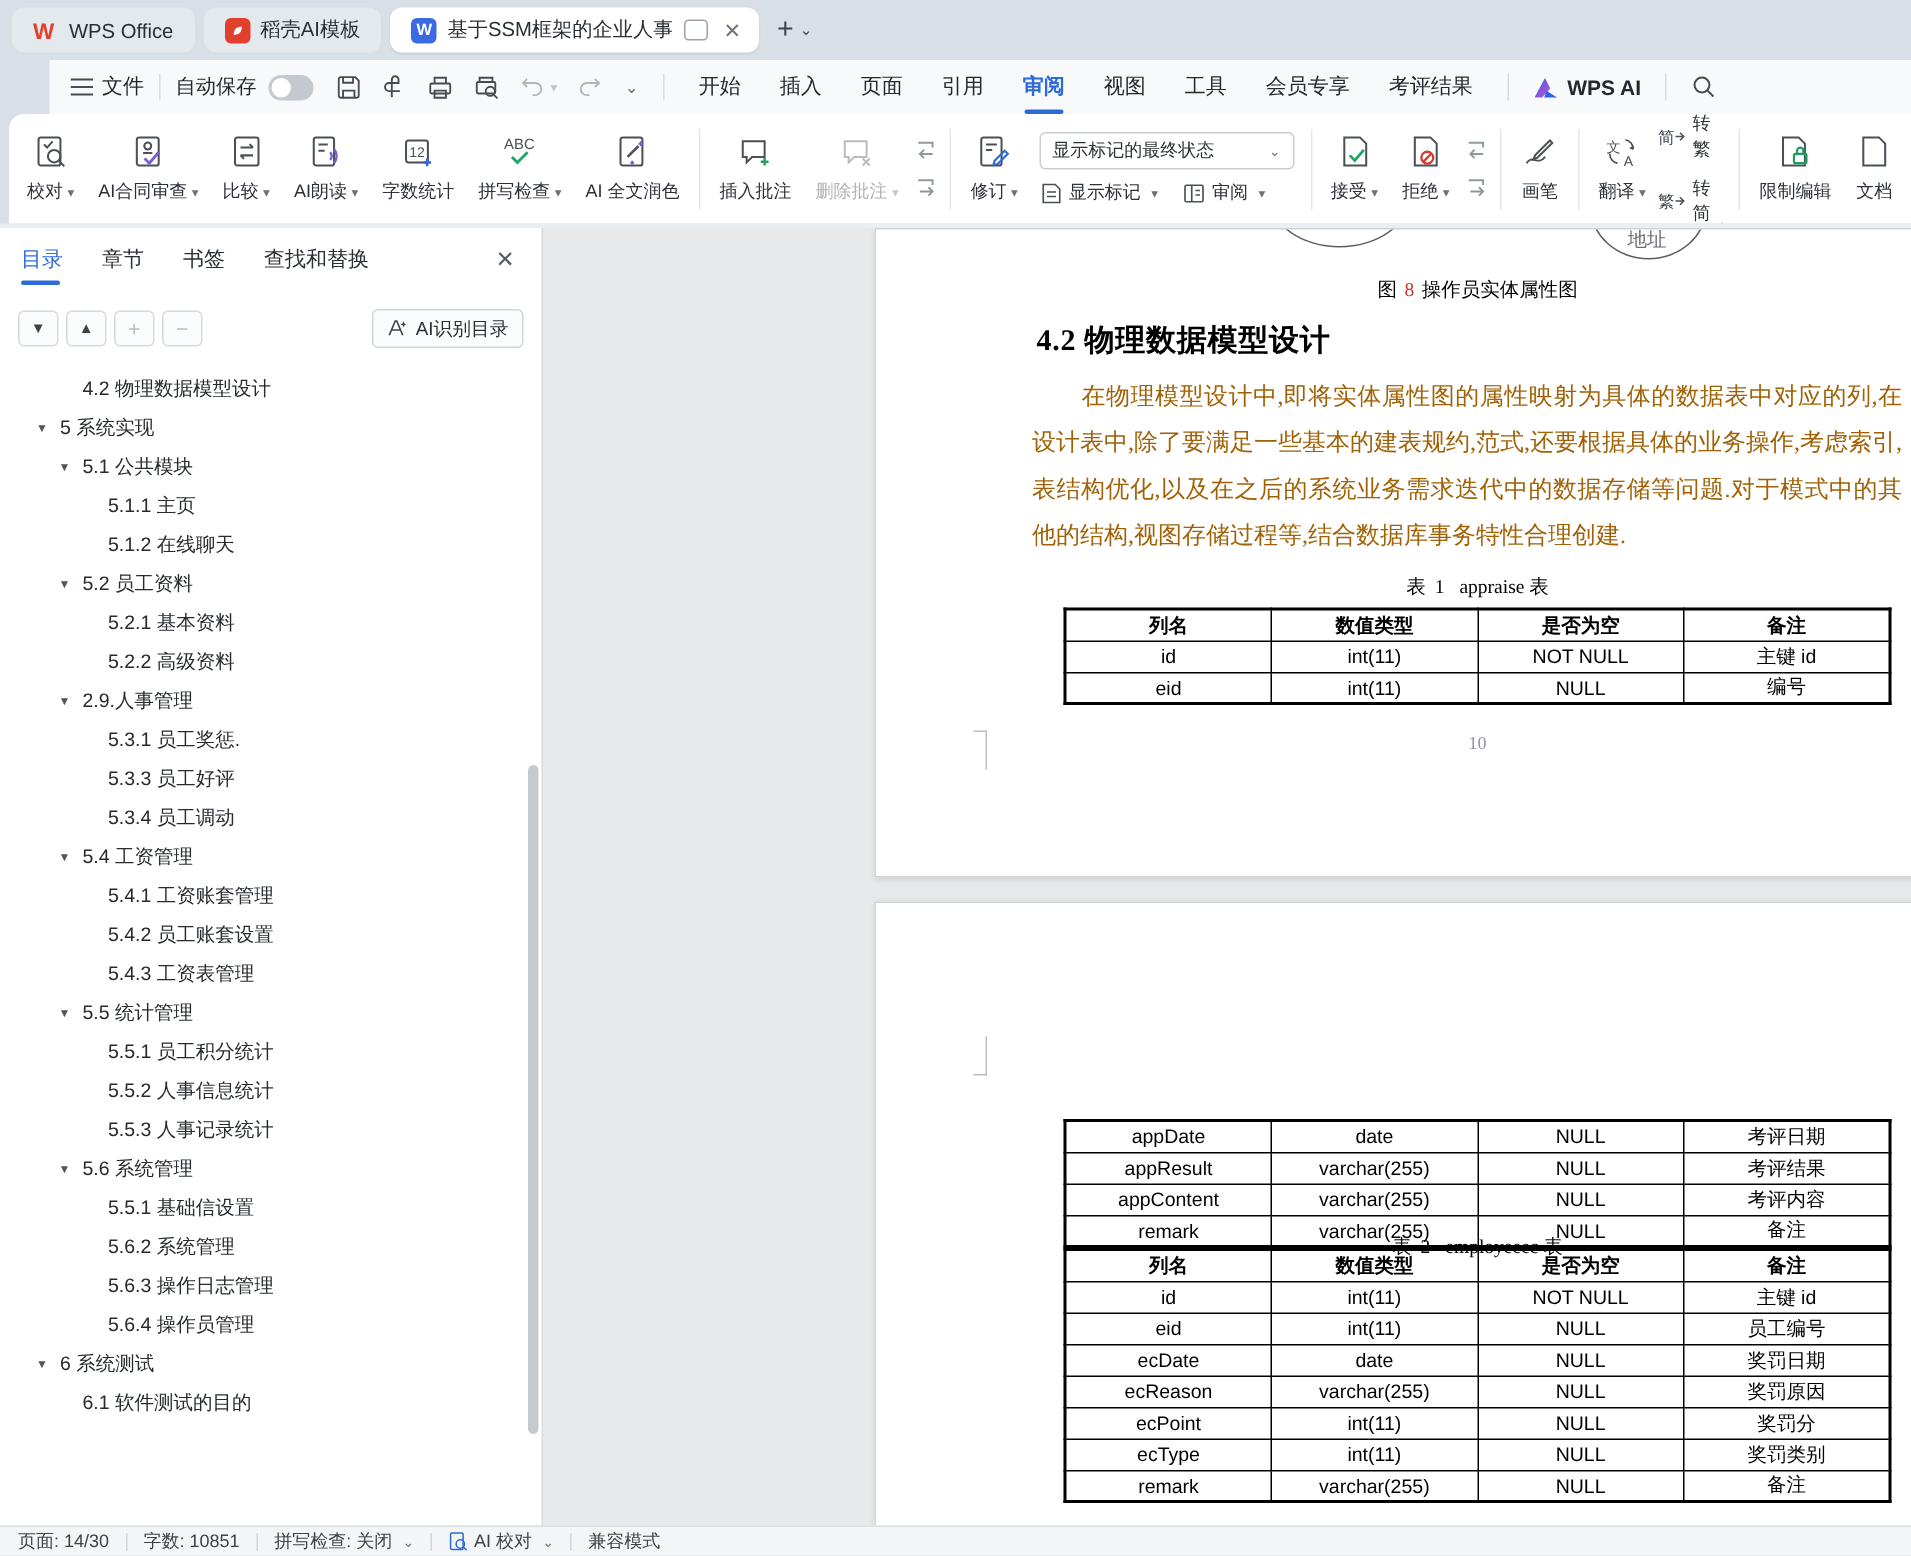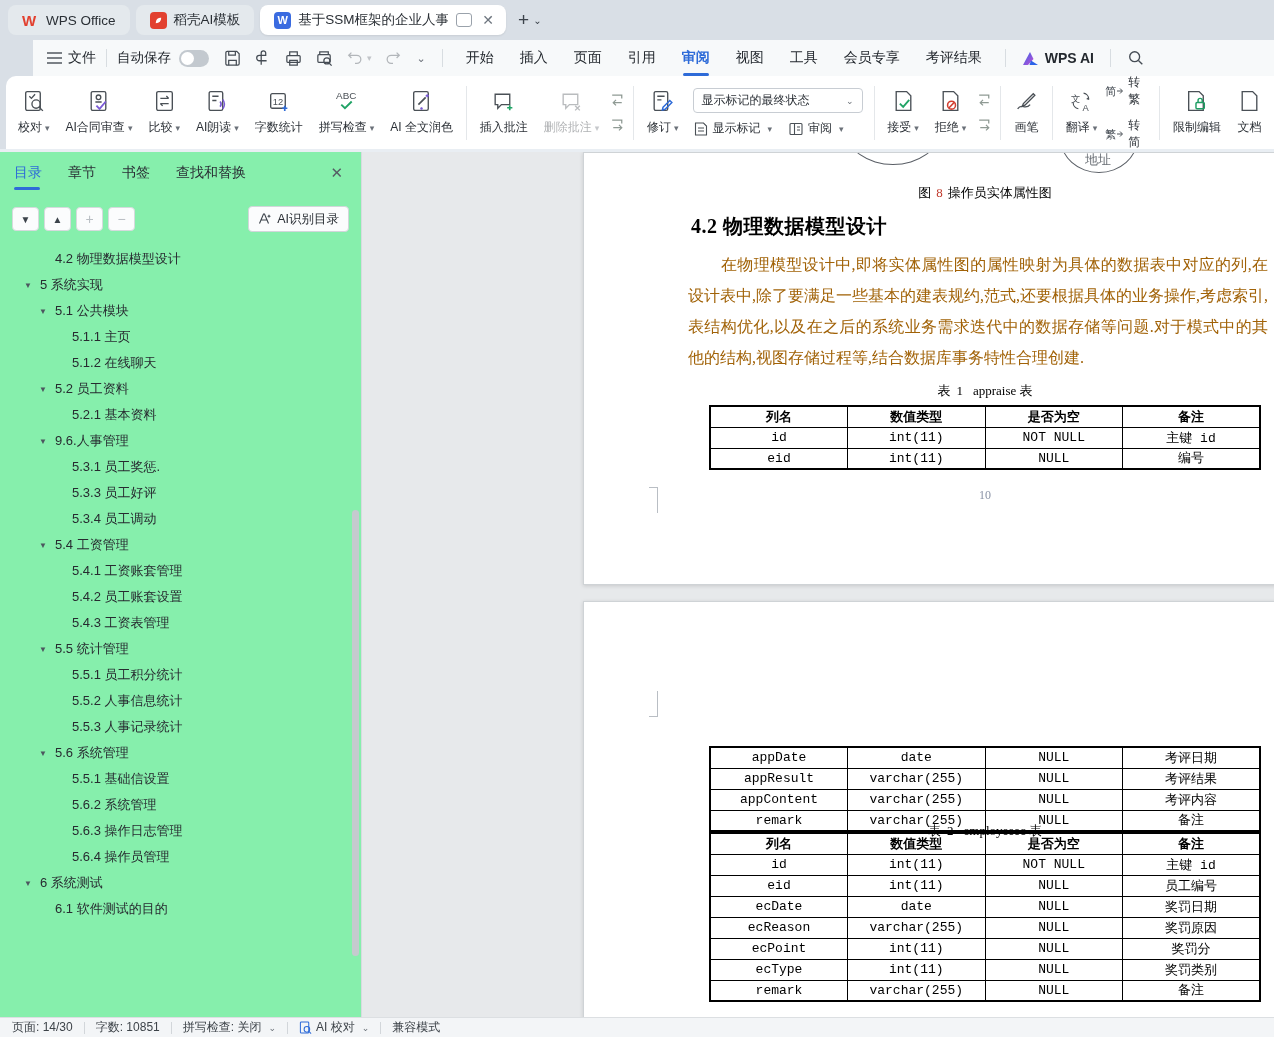--- a/index.html
+++ b/index.html
@@ -42,21 +42,21 @@
   .ministack { display:flex; flex-direction:column; gap:8px; margin:0 2px; }
   .minibtn { color:#8a968f; display:flex; }
   .rcol { display:flex; flex-direction:column; gap:7px; }
   .mk-select { width:170px; height:25px; border:1px solid #c8cdd3; border-radius:4px; display:flex; align-items:center; justify-content:space-between; padding:0 8px; font-size:12px; color:#2c3137; }
   .smallrow { display:flex; gap:16px; align-items:center; }
   .smallbtn { display:flex; align-items:center; gap:4px; font-size:12px; color:#2c3137; }
   .han-ic { font-size:11px; color:#3c434b; display:flex; align-items:center; }
   .expand { position:absolute; color:#8d959d; font-size:10px; }
 
   
-  .sidebar { position:absolute; top:152px; left:0; bottom:20px; width:362px; background:#86efac; border-right:1px solid #d7dbdf; overflow:hidden; }
+  .sidebar { position:absolute; top:152px; left:0; bottom:20px; width:362px; background:#ffffff; border-right:1px solid #d7dbdf; overflow:hidden; }
   .sb-tabs { display:flex; align-items:center; height:42px; padding-left:14px; font-size:14px; }
   .sb-tab { margin-right:26px; position:relative; color:#2a2f35; cursor:pointer; white-space:nowrap; }
   .sb-tab.active { color:#2e6bd8; }
   .sb-tab.active::after { content:""; position:absolute; left:0; bottom:-8px; width:26px; height:3px; border-radius:2px; background:#2e6bd8; }
   .sb-close { position:absolute; right:18px; top:12px; color:#555c64; font-size:15px; cursor:pointer; }
   .sb-tools { display:flex; align-items:center; margin:12px 12px 0 12px; }
   .sqbtn { width:27px; height:24px; border:1px solid #d6dadd; background:#fbfcfd; border-radius:4px; display:flex; align-items:center; justify-content:center; font-size:10px; color:#3c434b; margin-right:5px; }
   .sqbtn.dis { color:#b9bec4; }
   .ai-toc-btn { margin-left:auto; height:26px; border:1px solid #d2d6da; background:#fbfcfd; border-radius:4px; display:flex; align-items:center; gap:5px; padding:0 9px; font-size:12.5px; color:#2a2f35; }
   .toc { margin-top:14px; }
@@ -73,21 +73,21 @@
   .page1 { top:0; height:433px; }
   .page2 { top:449px; height:430px; }
   .ellipse { position:absolute; border:1px solid #5a5f66; border-radius:50%; }
   .ell-label { position:absolute; font-family:"Liberation Serif",serif; font-size:13px; color:#6a6f75; }
   .fig-caption, .tbl-caption { position:absolute; left:125px; width:552px; text-align:center; font-family:"Liberation Serif",serif; font-size:13px; color:#000; }
   .fig-num { color:#c0392b; margin:0 5px; }
   .tbl-num { margin:0 6px; }
   .cap-text { margin-left:4px; }
   .doc-h2 { position:absolute; left:107px; font-family:"Liberation Serif",serif; font-weight:bold; font-size:20px; color:#000; letter-spacing:.5px; }
   .doc-p { position:absolute; left:104px; width:580px; font-family:"Liberation Serif",serif; font-size:16px; line-height:31px; text-align:justify; text-indent:33px; color:#a16207; }
-  .dtable { position:absolute; left:125px; width:552px; border-collapse:collapse; table-layout:fixed; font-family:Liberation Mono, monospace; font-size:13px; color:#000; border:2px solid #000; }
+  .dtable { position:absolute; left:125px; width:552px; border-collapse:collapse; table-layout:fixed; font-family:Liberation Sans, sans-serif; font-size:13px; color:#000; border:2px solid #000; }
   .dtable td, .dtable th { border:1px solid #000; height:21px; text-align:center; padding:0; font-weight:normal; overflow:hidden; white-space:nowrap; }
   .dtable th { font-weight:bold; }
   .corner { position:absolute; width:9px; height:26px; }
   .corner.tl { border-top:1px solid #b9bec4; border-right:1px solid #b9bec4; }
   .corner.bl { border-bottom:1px solid #b9bec4; border-right:1px solid #b9bec4; }
   .pagenum { position:absolute; left:125px; width:552px; text-align:center; font-family:"Liberation Serif",serif; font-size:12px; color:#8a93a6; }
 
   
   .statusbar { position:absolute; left:0; right:0; bottom:0; height:20px; background:#f3f5f7; border-top:1px solid #dcdfe2; display:flex; align-items:center; font-size:12px; color:#3d4349; padding-left:12px; }
   .st-div { width:1px; height:12px; background:#d2d6da; margin:0 11px; }
@@ -491,21 +491,22 @@
   </div>
 
   <div class="toc">
     <div class="toc-item lvl2"><span>4.2 物理数据模型设计</span></div>
     <div class="toc-item lvl1"><span class="tri">▼</span><span>5 系统实现</span></div>
     <div class="toc-item lvl2"><span class="tri">▼</span><span>5.1 公共模块</span></div>
     <div class="toc-item lvl3"><span>5.1.1 主页</span></div>
     <div class="toc-item lvl3"><span>5.1.2 在线聊天</span></div>
     <div class="toc-item lvl2"><span class="tri">▼</span><span>5.2 员工资料</span></div>
     <div class="toc-item lvl3"><span>5.2.1 基本资料</span></div>
-    <div class="toc-item lvl2"><span class="tri">▼</span><span>9.6.人事管理</span></div>
+    <div class="toc-item lvl3"><span>5.2.2 高级资料</span></div>
+    <div class="toc-item lvl2"><span class="tri">▼</span><span>2.9.人事管理</span></div>
     <div class="toc-item lvl3"><span>5.3.1 员工奖惩.</span></div>
     <div class="toc-item lvl3"><span>5.3.3 员工好评</span></div>
     <div class="toc-item lvl3"><span>5.3.4 员工调动</span></div>
     <div class="toc-item lvl2"><span class="tri">▼</span><span>5.4 工资管理</span></div>
     <div class="toc-item lvl3"><span>5.4.1 工资账套管理</span></div>
     <div class="toc-item lvl3"><span>5.4.2 员工账套设置</span></div>
     <div class="toc-item lvl3"><span>5.4.3 工资表管理</span></div>
     <div class="toc-item lvl2"><span class="tri">▼</span><span>5.5 统计管理</span></div>
     <div class="toc-item lvl3"><span>5.5.1 员工积分统计</span></div>
     <div class="toc-item lvl3"><span>5.5.2 人事信息统计</span></div>

